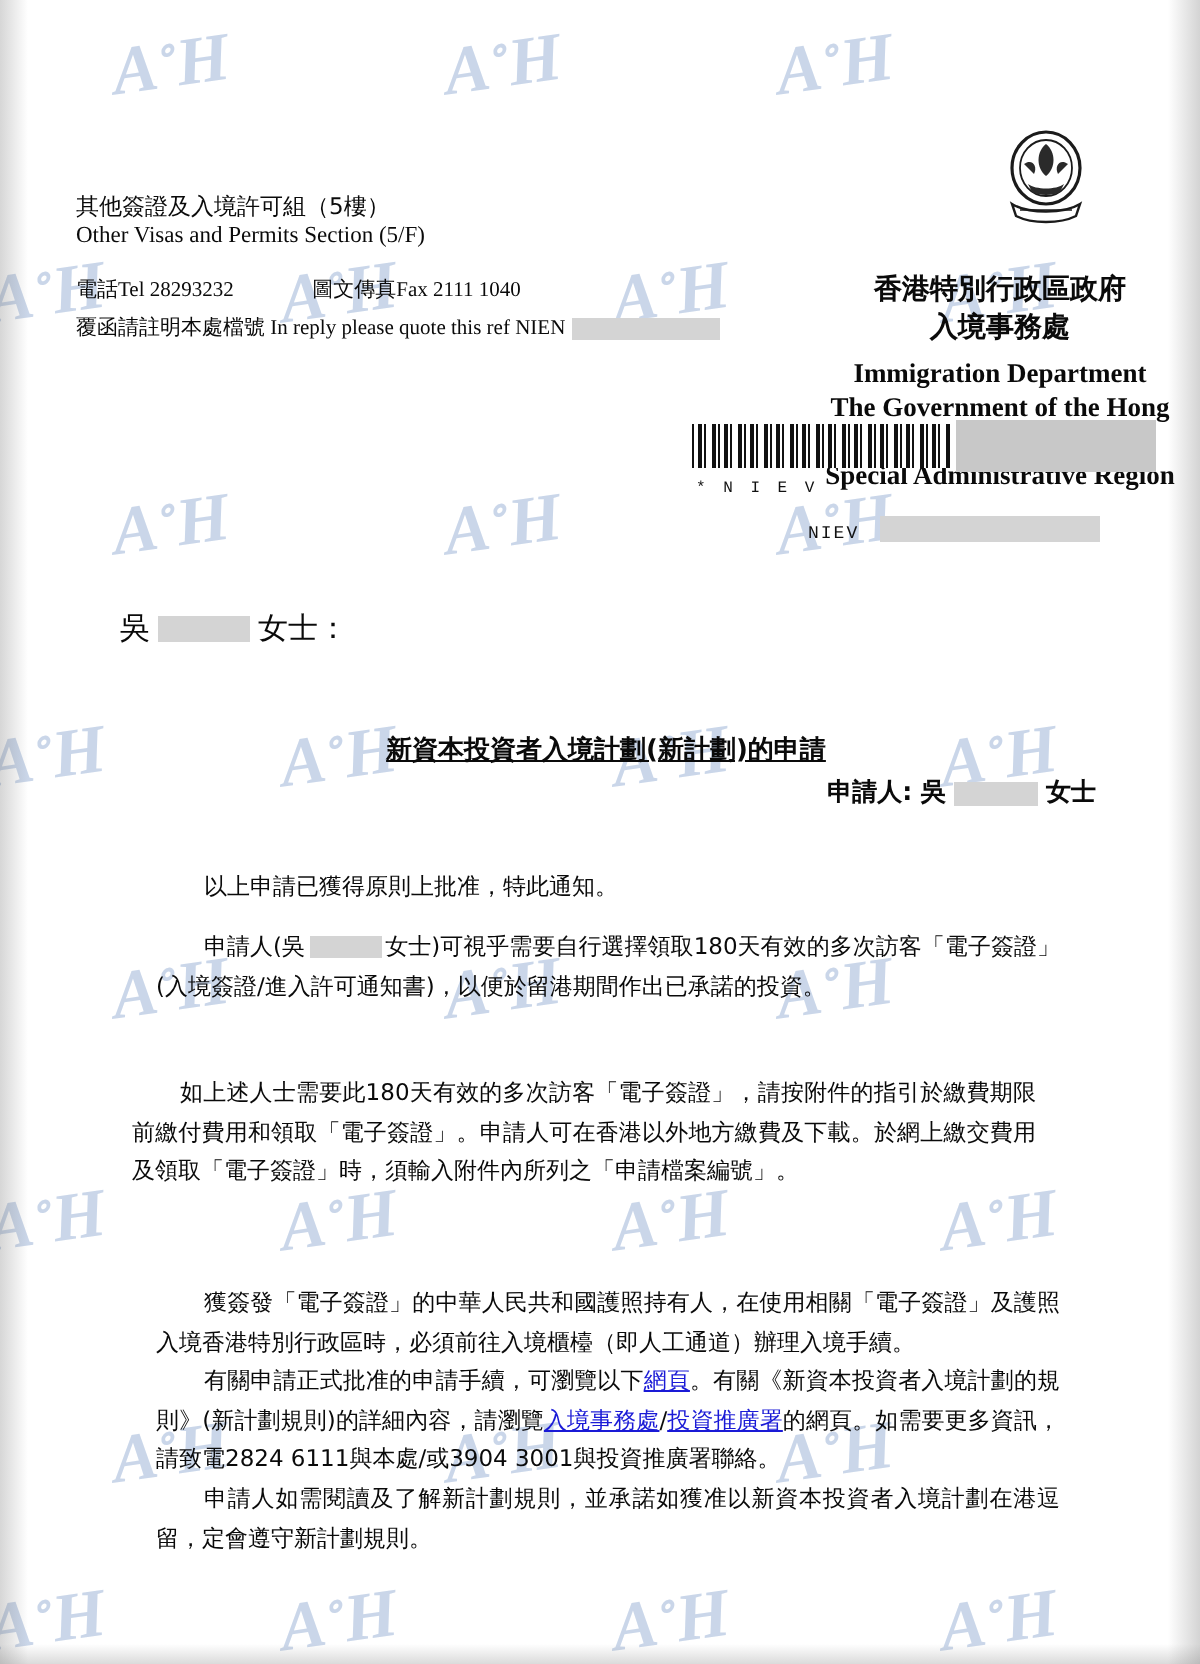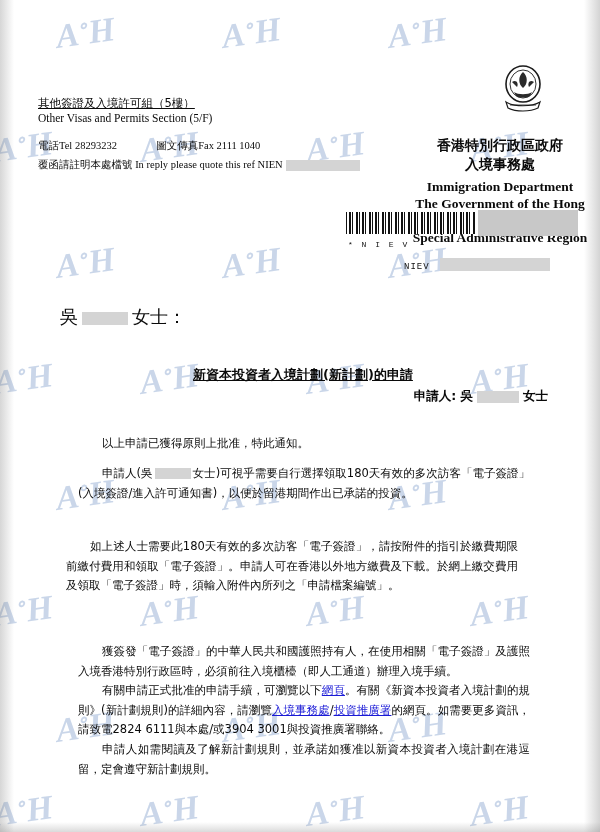--- a/index.html
+++ b/index.html
@@ -68,21 +68,21 @@
     position: absolute;
     inset: 0;
     z-index: 5;
   }
 
   .blk {
     position: absolute;
     color: #0a0a0a;
   }
 
-  .zh { font-family: "DejaVu Sans", "Liberation Sans", sans-serif; text-decoration: underline; }
+  .zh { font-family: "DejaVu Sans", "Liberation Sans", sans-serif; }
 
   .small-line {
     font-size: 10.5px;
     line-height: 15px;
   }
   .small-line .zhlab {
     font-family: "DejaVu Sans", "Liberation Sans", sans-serif;
     font-size: 10.5px;
   }
 
@@ -150,21 +150,21 @@
   }
   .doc-subtitle {
     font-family: "DejaVu Sans", "Liberation Sans", sans-serif;
     font-size: 12.5px;
     font-weight: bold;
     text-align: right;
   }
 
   .salutation {
     font-family: "DejaVu Sans", "Liberation Sans", sans-serif;
-    font-size: 18px;
+    font-size: 15px;
   }
 
   a.lnk {
     color: #1a1ad6;
     text-decoration: underline;
   }
 
   
   .emblem {
     position: absolute;

